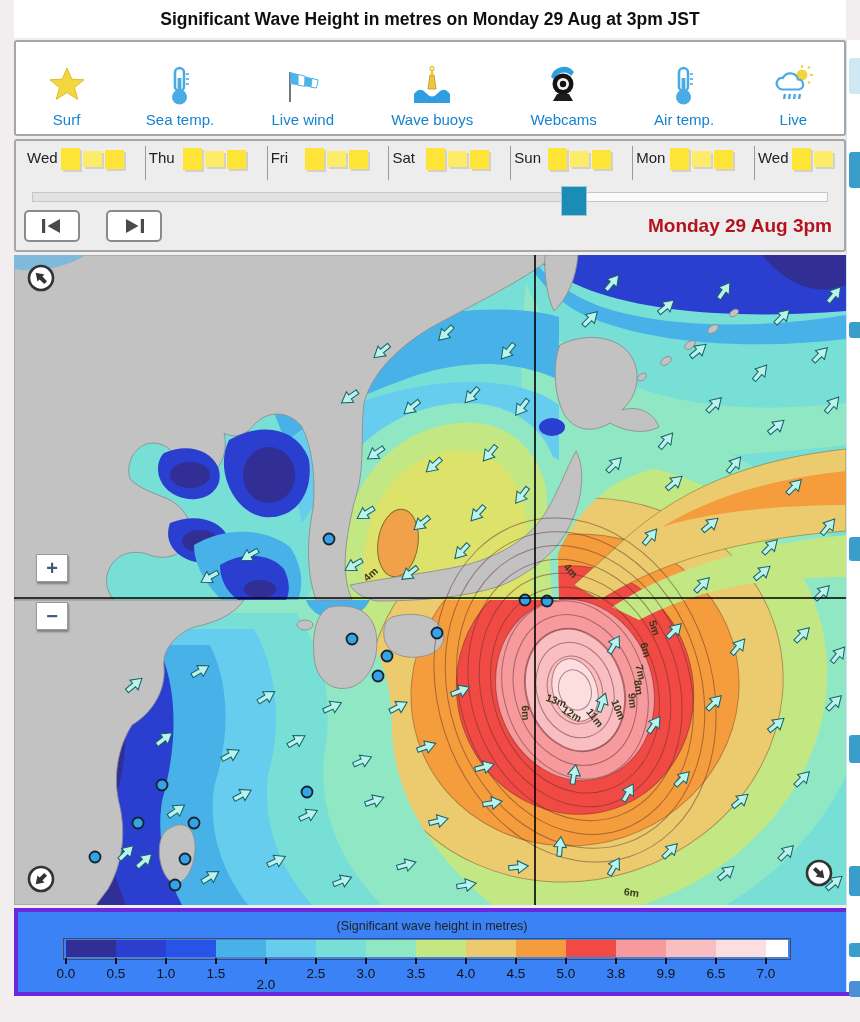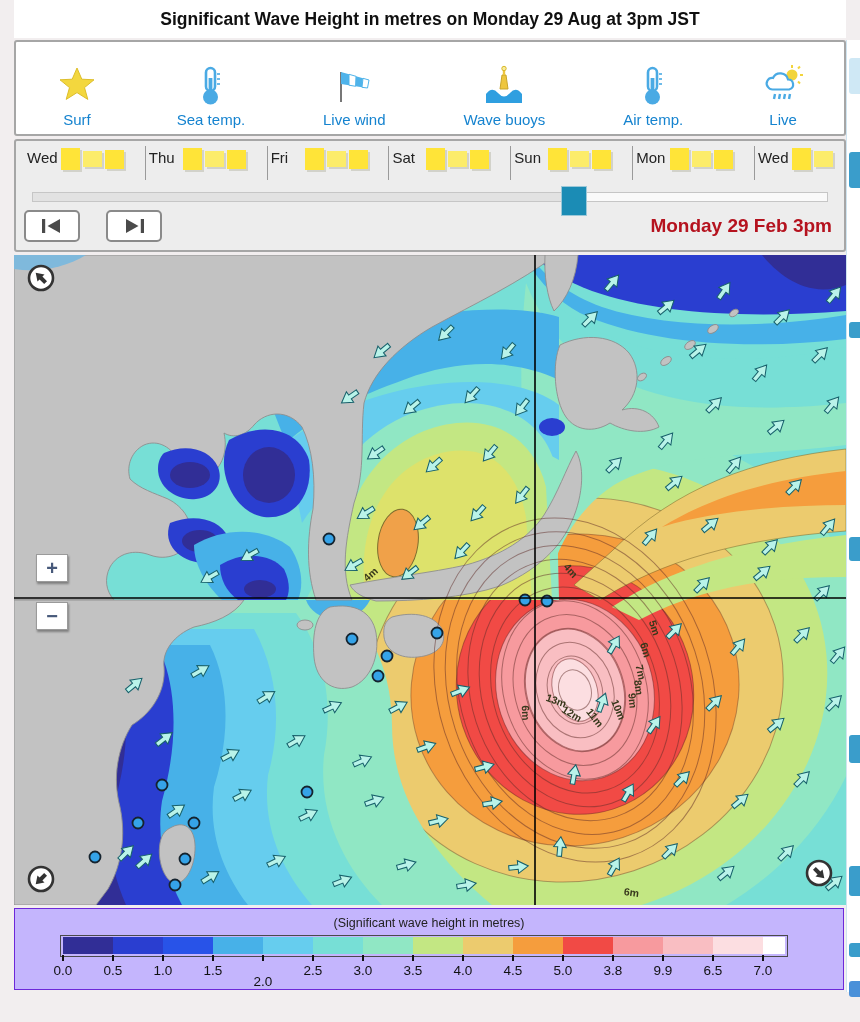--- a/index.html
+++ b/index.html
@@ -33,22 +33,22 @@
         display:flex;align-items:center;justify-content:center;cursor:pointer;margin-right:26px;
         padding:0;}
   .date{margin-left:auto;color:#b5121e;font-size:19px;font-weight:bold;}
   .map{position:absolute;left:14px;top:255px;width:832px;height:650px;}
   .map svg{display:block;}
   .zoom-btn{position:absolute;width:30px;height:26px;background:#fff;border:1px solid #9a9a9a;
             box-shadow:1px 2px 2px rgba(0,0,0,.35);font-size:20px;font-weight:bold;color:#47597a;
             display:flex;align-items:center;justify-content:center;cursor:pointer;}
   #zoom-in{left:22px;top:299px;}
   #zoom-out{left:22px;top:347px;}
-  .legend{position:absolute;left:14px;top:908px;width:828px;height:80px;background:#c4b5fd;
-          border:1px solid #6d28d9;}
+  .legend{position:absolute;left:14px;top:908px;width:828px;height:80px;background:#3b82f6;
+          border:4px solid #6d28d9;}
   .legend-title{text-align:center;font-size:12.5px;color:#222;margin-top:7px;}
   #legend-bar{position:relative;height:48px;margin-top:3px;}
   .seg{position:absolute;top:4px;height:17px;}
   .lframe{position:absolute;border:1.5px solid #4a4a4a;background:transparent;}
   .ltick{position:absolute;width:2px;height:6px;background:#111;}
   .lnum{position:absolute;width:40px;text-align:center;font-size:13.5px;color:#111;}
   .edge{position:absolute;left:846px;top:40px;width:14px;height:952px;background:#fff;
         border-left:1px solid #cfe4f0;}
   .edge-box{position:absolute;left:2px;width:12px;border-radius:3px 0 0 3px;cursor:pointer;}
 </style>
@@ -98,20 +98,32 @@
       <div class="tb-item">
         <span>
           <svg viewBox="0 0 44 44">
             <polygon points="18,25 26,25 24,11 20,11" fill="#eec63e" stroke="#c9a52a"></polygon>
             <rect x="20.8" y="5" width="2.4" height="6" fill="#eec63e"></rect>
             <circle cx="22" cy="4.5" r="2.2" fill="#f8ec9a" stroke="#d9b82a"></circle>
             <path d="M4,30 Q10,22 16,29 Q22,36 28,29 Q34,22 40,30 L40,39 L4,39 Z" fill="#2f9fe0"></path>
           </svg>
         </span>
         <span class="tb-label">Wave buoys</span>
+      </div>
+      <div class="tb-item">
+        <span>
+          <svg viewBox="0 0 44 44">
+            <path d="M9,13 A13,13 0 0 1 32,8 L29,12 A9,9 0 0 0 13,16 Z" fill="#2f9fe0"></path>
+            <circle cx="21" cy="20" r="10.5" fill="#141414"></circle>
+            <circle cx="21" cy="20" r="6" fill="#f2f2f2"></circle>
+            <circle cx="21" cy="20" r="3.2" fill="#101010"></circle>
+            <path d="M15,30 L27,30 L31,37 L11,37 Z" fill="#1c1c1c"></path>
+          </svg>
+        </span>
+        <span class="tb-label">Webcams</span>
       </div>
       <div class="tb-item">
         <span>
           <svg viewBox="0 0 44 44">
             <rect x="17" y="4" width="9" height="23" rx="4.5" fill="#fff" stroke="#4aaae4" stroke-width="2.6"></rect>
             <g stroke="#4aaae4" stroke-width="1.6">
               <line x1="28" y1="10" x2="31" y2="10"></line>
               <line x1="28" y1="15" x2="31" y2="15"></line>
               <line x1="28" y1="20" x2="31" y2="20"></line>
             </g>
@@ -199,21 +211,21 @@
           <rect x="3" y="2" width="3.2" height="14" fill="#4a4a4a"></rect>
           <polygon points="21,2 21,16 8.5,9" fill="#4a4a4a"></polygon>
         </svg>
       </button>
       <button class="skip">
         <svg viewBox="0 0 26 18" width="26" height="18">
           <polygon points="5,2 5,16 17.5,9" fill="#4a4a4a"></polygon>
           <rect x="19.8" y="2" width="3.2" height="14" fill="#4a4a4a"></rect>
         </svg>
       </button>
-      <div class="date">Monday 29 Feb 3pm</div>
+      <div class="date">Monday 29 Aug 3pm</div>
     </div>
   </div>
 
   <div class="map">
     <svg id="map-svg" width="832" height="650" viewBox="0 0 832 650">
       <rect x="0" y="0" width="832" height="650" fill="#77dfd6"></rect>
 
       <g transform="rotate(-18 561 435)">
         <ellipse cx="561" cy="435" rx="300" ry="260" fill="#90e7c4"></ellipse>
         <ellipse cx="561" cy="435" rx="255" ry="225" fill="#c3e783"></ellipse>

